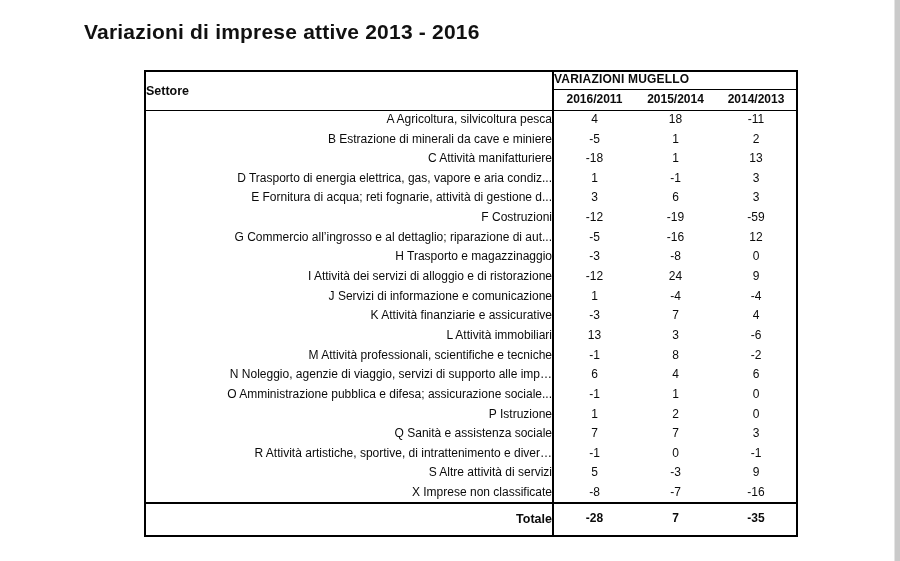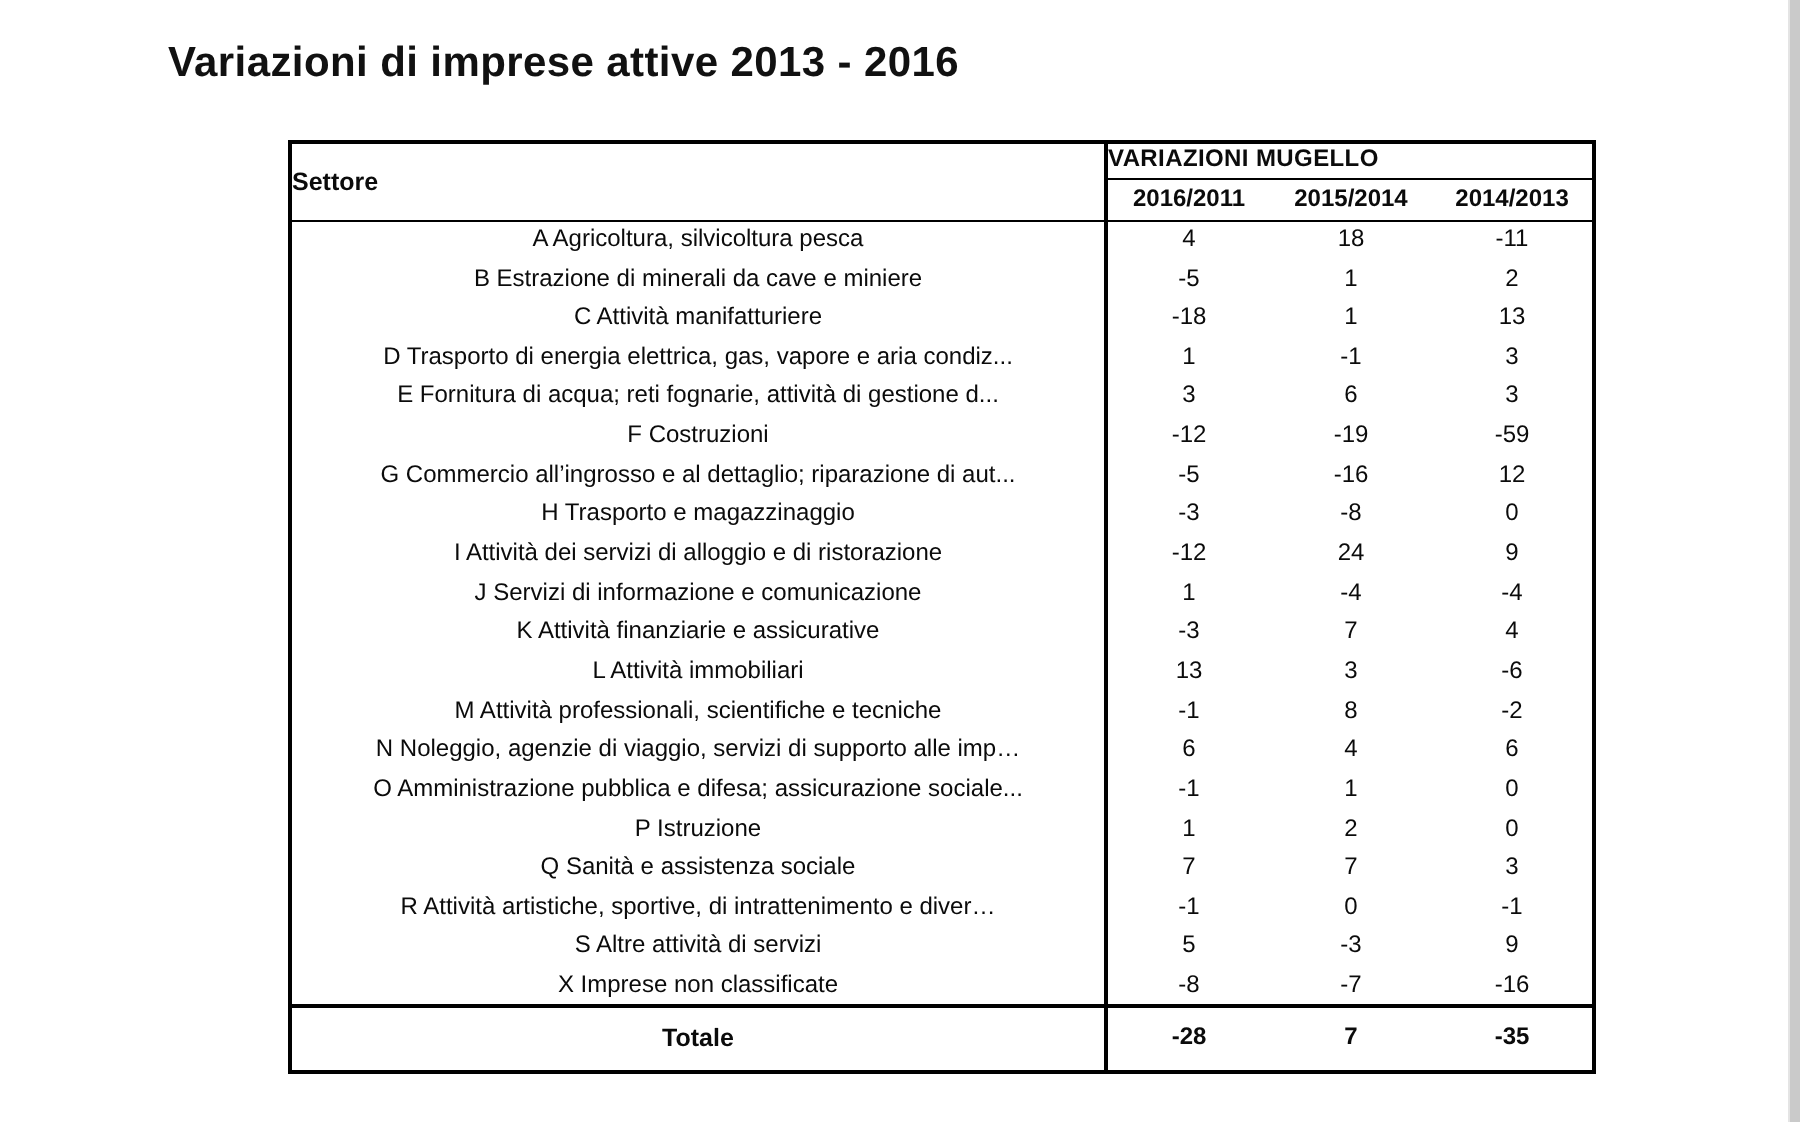--- a/index.html
+++ b/index.html
@@ -57,21 +57,21 @@
   }
   tr.years th {
     height: 21px;
     font-weight: bold;
     text-align: center;
     border-bottom: 1px solid #000;
     font-size: 12px;
   }
   tbody td { height: 19.65px; }
   tbody td.sector, tfoot td.sector {
-    text-align: center;
+    text-align: right;
     padding-left: 0;
     border-right: 2px solid #000;
     font-size: 12px;
   }
   td.val { text-align: center; font-size: 12px; }
   tfoot td {
     border-top: 2px solid #000;
     font-weight: bold;
     height: 33px;
   }

